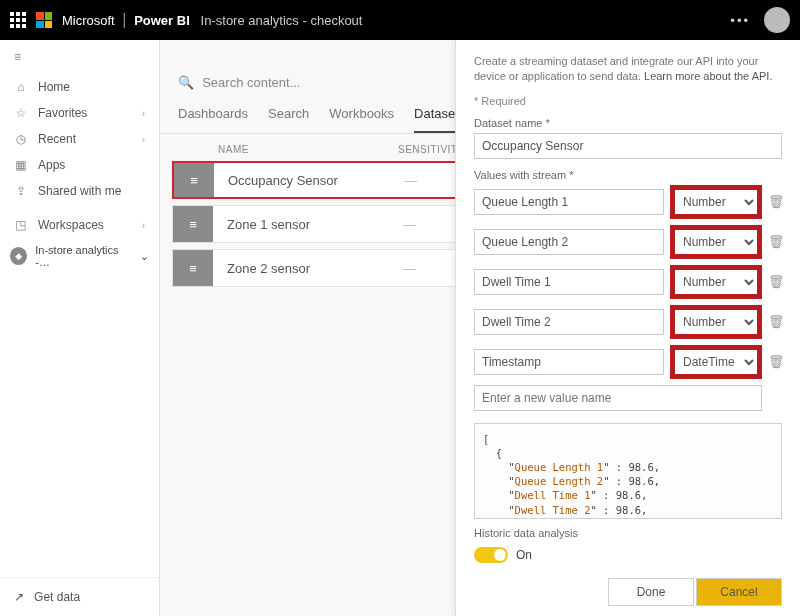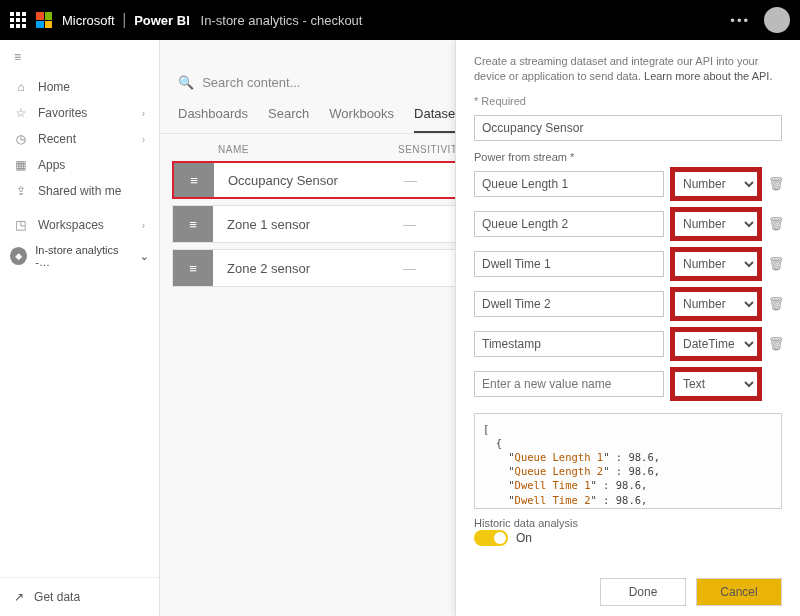--- a/index.html
+++ b/index.html
@@ -176,33 +176,33 @@
     font-family:Consolas,monospace;
     font-size:10.5px;
     line-height:1.35;
     color:#444;
     margin:6px 0 8px 0;
     height:96px;
     overflow:hidden;
     white-space:pre;
   }
   .json .str { color:#b35900; }
-  .hist { font-size:11px; color:#666; margin-bottom:1px;}
+  .hist { font-size:11px; color:#666; margin-bottom:8px;}
   .toggle {
     display:flex; align-items:center; gap:8px; font-size:12px; color:#444;
   }
   .sw {
     width:34px;height:16px;border-radius:10px;background:#f2c811;position:relative;
   }
   .sw::after{
     content:"";position:absolute;right:2px;top:2px;width:12px;height:12px;border-radius:50%;background:#fff;
   }
   .panel-btns {
     margin-top:auto;
-    display:flex; justify-content:flex-end; gap:10px;
+    display:flex; justify-content:flex-end; gap:2px;
     padding-top:10px;
   }
   .btn {
     min-width:86px; padding:6px 10px; text-align:center;
     border:1px solid #d0d0d0; font-size:12px; cursor:pointer;
   }
   .btn.primary { background:#fff; color:#555;}
   .btn.cancel { background:#eab308; color:#555;}
 </style>
 </head>
@@ -323,26 +323,29 @@
   </div>
 </div>
 
 <div class="panel">
   <div class="panel-desc">
     <span>Create a streaming dataset and integrate our API into your device or application to send data. </span>
     <a>Learn more about the API.</a>
   </div>
   <div class="req">* Required</div>
 
+  <div class="lbl">
+    <span>Dataset name *</span>
+  </div>
   <div class="fld">
     <input type="text" value="Occupancy Sensor" style="">
   </div>
 
   <div class="valblock">
-    <div class="lbl">Power from stream *</div>
+    <div class="lbl">Values with stream *</div>
     <div id="valrows">
         <div class="valrow">
           <div class="vname"><input type="text" value="Queue Length 1" style=""></div>
           <select><option selected="">Number</option><option>DateTime</option><option>Text</option></select>
           <span class="trash">🗑</span>
         </div>
         <div class="valrow">
           <div class="vname"><input type="text" value="Queue Length 2" style=""></div>
           <select><option selected="">Number</option><option>DateTime</option><option>Text</option></select>
           <span class="trash">🗑</span>
@@ -360,23 +363,20 @@
         <div class="valrow">
           <div class="vname"><input type="text" value="Timestamp" style=""></div>
           <select><option>Number</option><option selected="">DateTime</option><option>Text</option></select>
           <span class="trash">🗑</span>
         </div>
       </div>
     <div class="valrow">
       <div class="vname">
         <input type="text" placeholder="Enter a new value name" style="">
       </div>
-      <select>
-        <option>Text</option>
-      </select>
       <span class="trash none">🗑</span>
     </div>
   </div>
 
   <pre class="json" id="jsonpre">[
   {
     "<span class="str">Queue Length 1</span>" : 98.6,
     "<span class="str">Queue Length 2</span>" : 98.6,
     "<span class="str">Dwell Time 1</span>" : 98.6,
     "<span class="str">Dwell Time 2</span>" : 98.6,

